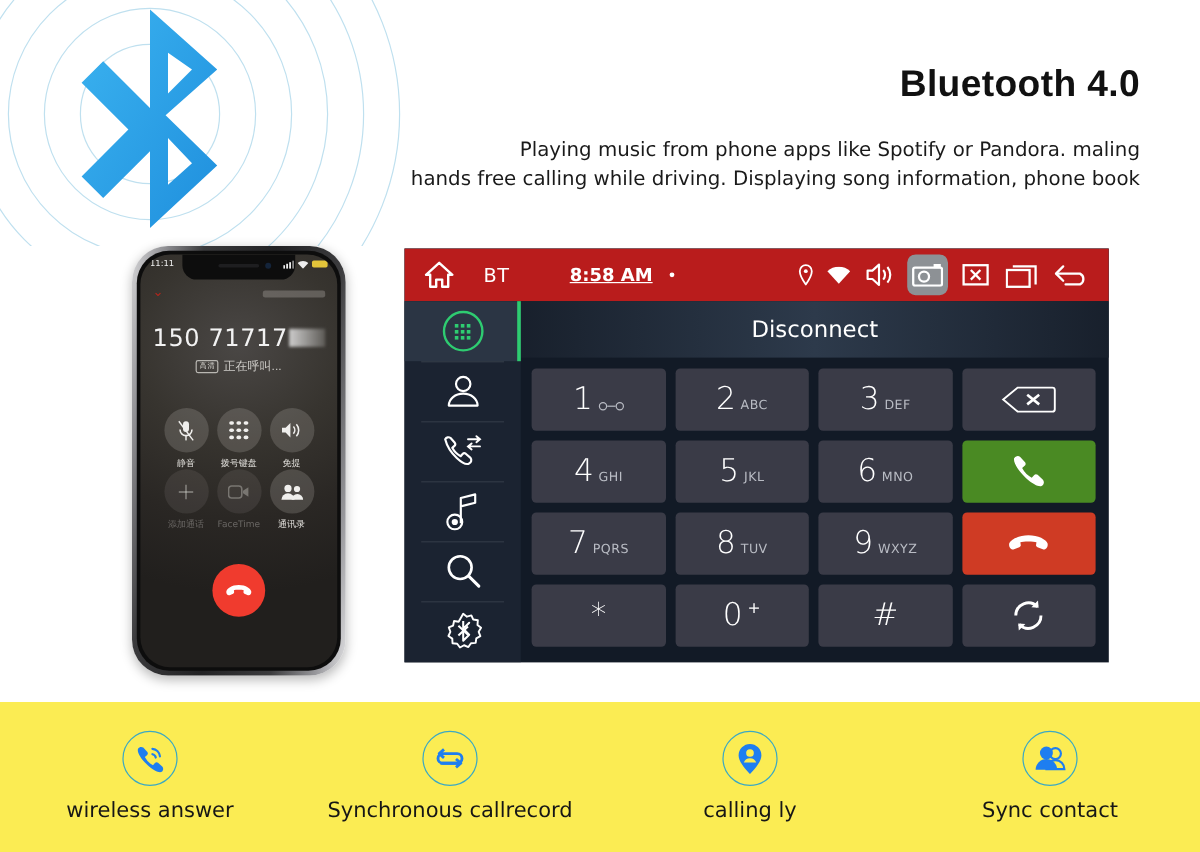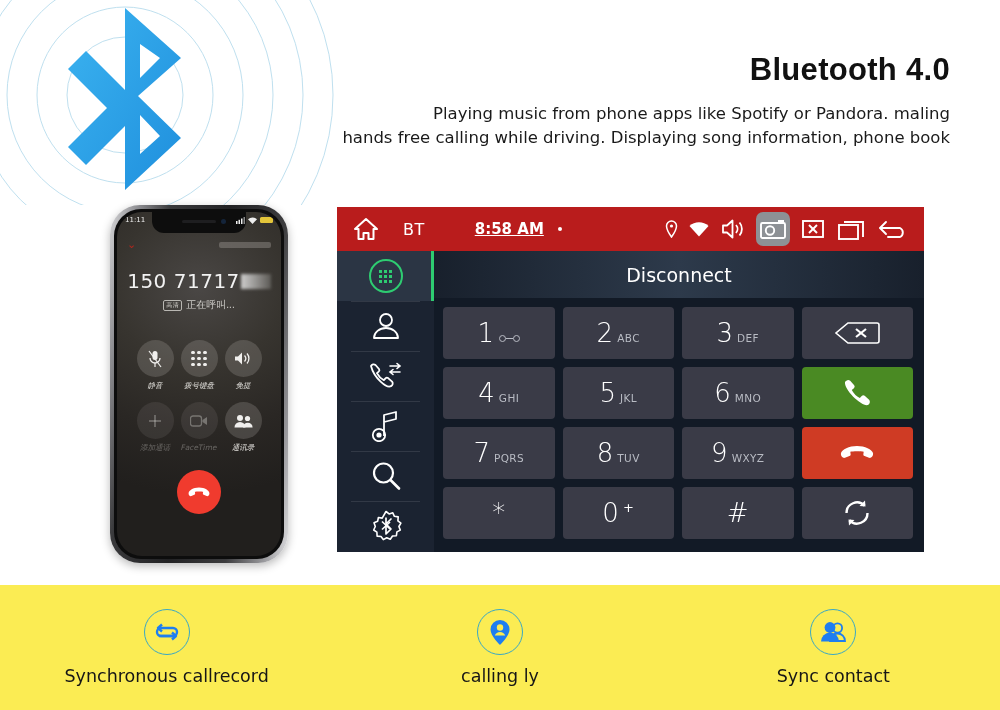--- a/index.html
+++ b/index.html
@@ -15,21 +15,21 @@
   .bt-logo-area { position: absolute; left: 0; top: 0; width: 345px; height: 205px; }
   .bt-logo-area svg { position: absolute; left: 0; top: 0; }
 
   
   .header-text { position: absolute; left: 190px; top: 52px; width: 760px; text-align: right; }
   .header-title {
     font-size: 31px; font-weight: bold; color: #111111;
     letter-spacing: 0.3px; line-height: 1.15;
   }
   .header-desc {
-    margin-top: 14px;
+    margin-top: 25px;
     font-size: 16.5px; color: #1a1a1a; line-height: 1.45;
     font-family: "DejaVu Sans", sans-serif;
   }
 
   
   .phone {
     position: absolute; left: 110px; top: 205px;
     width: 178px; height: 358px;
     border-radius: 30px;
     background: linear-gradient(100deg,#d8d8da 0%, #8c8c90 12%, #3a3a3c 25%, #222224 50%, #3c3c3e 74%, #9a9a9e 90%, #e2e2e4 100%);
@@ -96,21 +96,21 @@
     text-align: center; color: #cfcdc9; font-size: 10px;
     display: flex; justify-content: center; align-items: center; gap: 4px;
   }
   .hd-badge {
     font-size: 6px; border: 1px solid #b9b7b2; border-radius: 2px;
     padding: 0 2px; color: #d8d6d1; letter-spacing: .5px;
   }
   .ph-grid {
     position: absolute; top: 128px; left: 0; width: 100%;
     display: grid; grid-template-columns: repeat(3,1fr);
-    row-gap: 11px; padding: 0 16px; justify-items: center; font-style: italic;
+    padding: 0 16px; justify-items: center;
   }
   .ph-btn { display: flex; flex-direction: column; align-items: center; gap: 4px; }
   .ph-circle {
     width: 37px; height: 37px; border-radius: 50%;
     background: rgba(205,200,195,.20);
     display: flex; align-items: center; justify-content: center;
     color: #f0efed;
   }
   .ph-circle.dim { background: rgba(205,200,195,.10); color: rgba(230,228,224,.35); }
   .ph-lbl { font-size: 7.5px; color: #e3e1dd; font-family: "DejaVu Sans", sans-serif; }
@@ -579,20 +579,30 @@
             </svg>
         </div>
       </div>
     </div>
   </div>
 </div>
 
 <div class="footer">
   <div class="foot-item">
     <span class="foot-ico">
+      <svg width="26" height="26" viewBox="0 0 26 26">
+          <path d="M3 5 a3 3 0 0 1 4.4-1 l3.4 3.7 a2 2 0 0 1-0.3 2.6 l-1.8 1.6 a15 15 0 0 0 6.8 6.8 l1.6-1.8 a2 2 0 0 1 2.6-0.3 l3.7 3.4 a3 3 0 0 1-1 4.4 C17 26 1 11 3 5 Z" fill="#1e7ef0"></path>
+          <path d="M15 5 a7 7 0 0 1 6.3 6.3" stroke="#1e7ef0" stroke-width="1.8" fill="none" stroke-linecap="round"></path>
+          <path d="M15 9.5 a3.5 3.5 0 0 1 2.8 2.8" stroke="#1e7ef0" stroke-width="1.8" fill="none" stroke-linecap="round"></path>
+        </svg>
+    </span>
+    <span class="foot-lbl">wireless answer</span>
+  </div>
+  <div class="foot-item">
+    <span class="foot-ico">
       <svg width="28" height="22" viewBox="0 0 28 22">
           <path d="M6 7 H20 a4 4 0 0 1 0 8 H6" fill="none" stroke="#1e7ef0" stroke-width="2.4"></path>
           <path d="M9 3.5 L5 7 L9 10.5" fill="none" stroke="#1e7ef0" stroke-width="2.4" stroke-linejoin="round"></path>
           <path d="M19 11.5 L23 15 L19 18.5" fill="none" stroke="#1e7ef0" stroke-width="2.4" stroke-linejoin="round"></path>
           <path d="M22 15 H8 a4 4 0 0 1 0-8" fill="none" stroke="#1e7ef0" stroke-width="2.4"></path>
         </svg>
     </span>
     <span class="foot-lbl">Synchronous callrecord</span>
   </div>
   <div class="foot-item">

